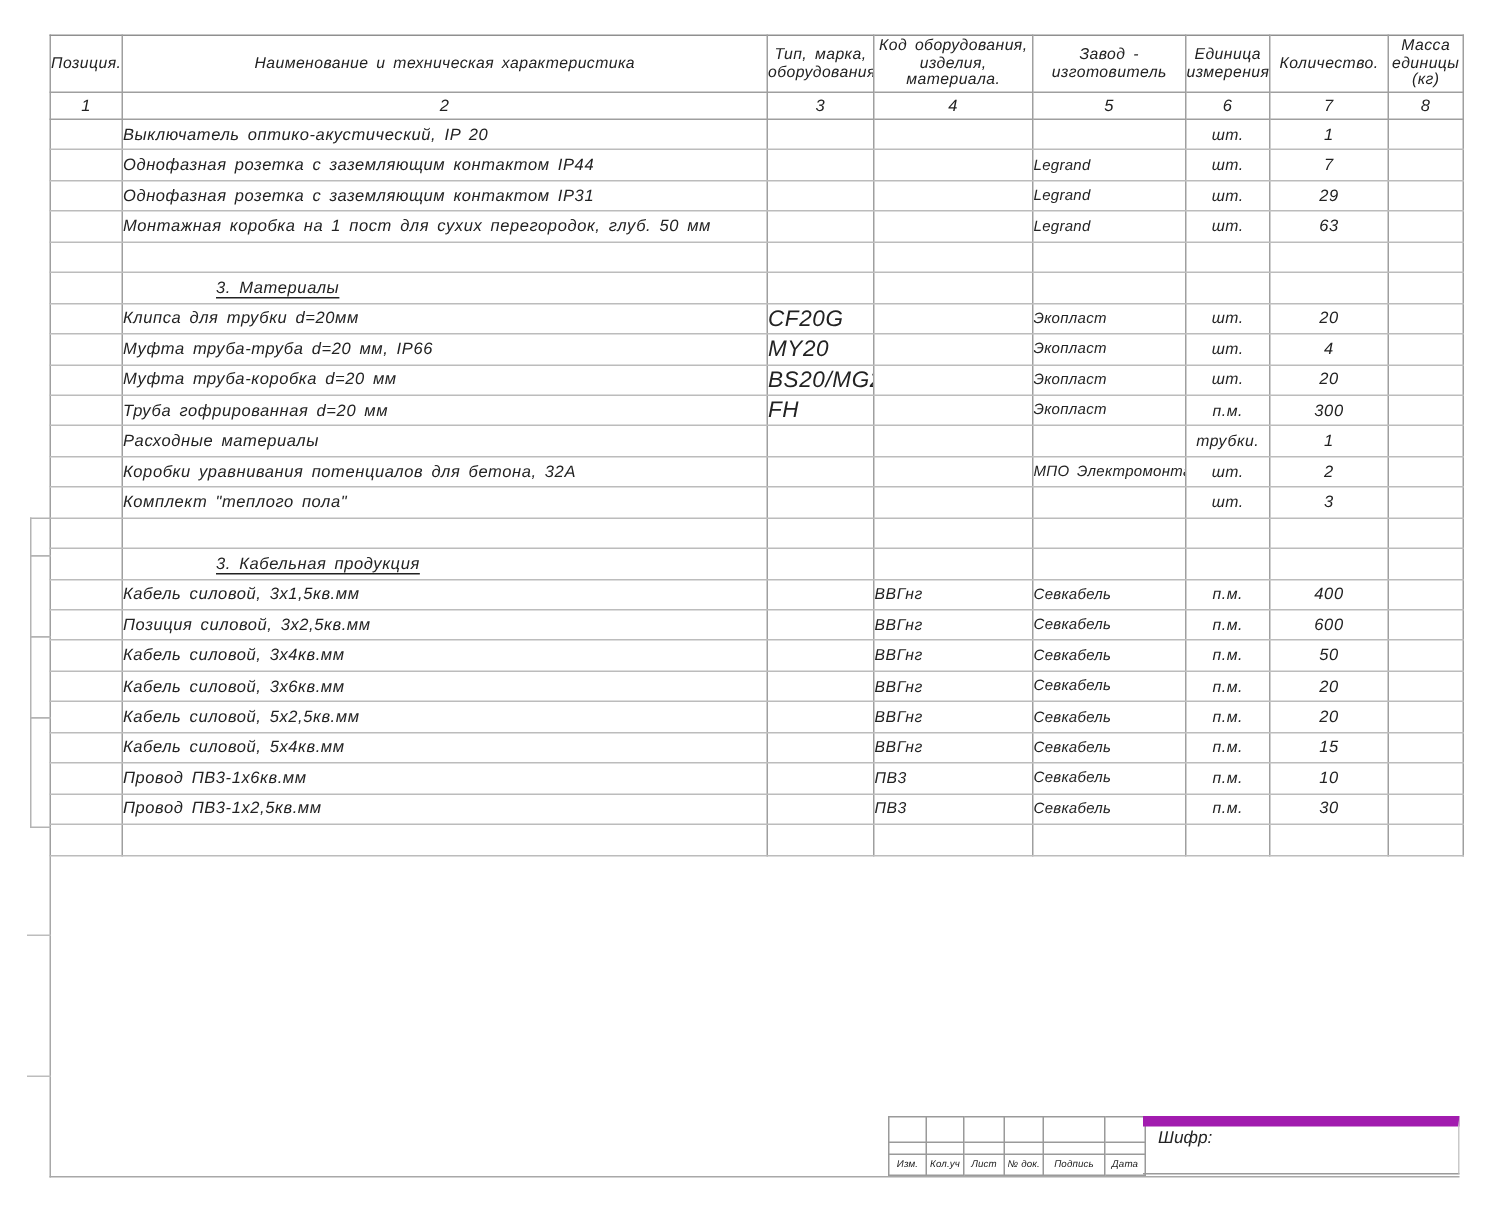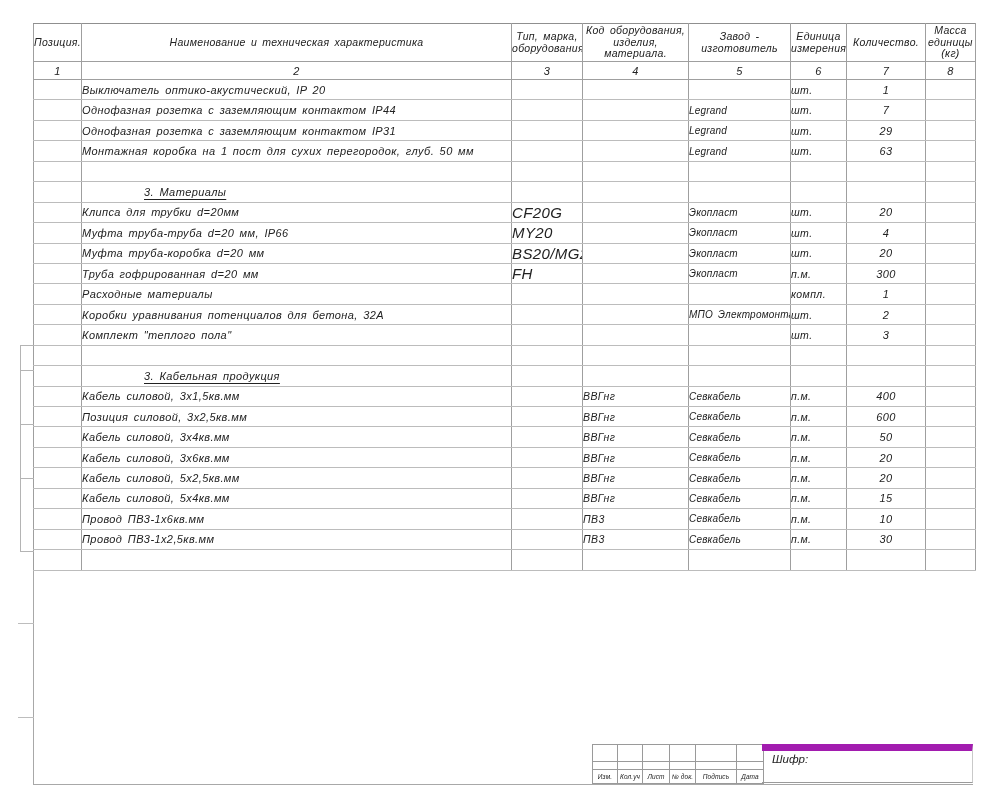--- a/index.html
+++ b/index.html
@@ -40,21 +40,21 @@
   }
   tr.nums { height: 18px; }
   tr.nums th { text-align: center; font-size: 11px; }
   tbody tr { height: 20.45px; }
   tbody td { vertical-align: middle; }
   td.c0 { text-align: center; }
   td.c1 { padding-left: 11px; }
   td.c2 { padding-left: 5px;  font-size: 15px; }
   td.c3 { padding-left: 8px;  font-size: 10.5px; }
   td.c4 { padding-left: 8px;  font-size: 10px; letter-spacing: 0.2px; }
-  td.c5 { text-align: left; font-size: 10.5px; }
+  td.c5 { text-align: center; font-size: 10.5px; }
   td.c6 { text-align: center; }
   td.c7 { text-align: center; }
   td.c1.section { padding-left: 62px; font-style: italic; }
   .section-title { text-decoration: underline; text-underline-offset: 3px; }
 
   
   .frame-line { position: absolute; background: #a8a8a8; }
   .strip-box { position: absolute; left: 20px; width: 14px; border: 1px solid #b4b4b4; border-right: none; }
 
   
@@ -217,21 +217,21 @@
           <td class="c5">п.м.</td>
           <td class="c6">300</td>
           <td class="c7"></td>
         </tr>
         <tr>
           <td class="c0"></td>
           <td class="c1">Расходные материалы</td>
           <td class="c2"></td>
           <td class="c3"></td>
           <td class="c4"></td>
-          <td class="c5">компл.</td>
+          <td class="c5">трубки.</td>
           <td class="c6">1</td>
           <td class="c7"></td>
         </tr>
         <tr>
           <td class="c0"></td>
           <td class="c1">Коробки уравнивания потенциалов для бетона, 32А</td>
           <td class="c2"></td>
           <td class="c3"></td>
           <td class="c4">МПО Электромонтаж</td>
           <td class="c5">шт.</td>

